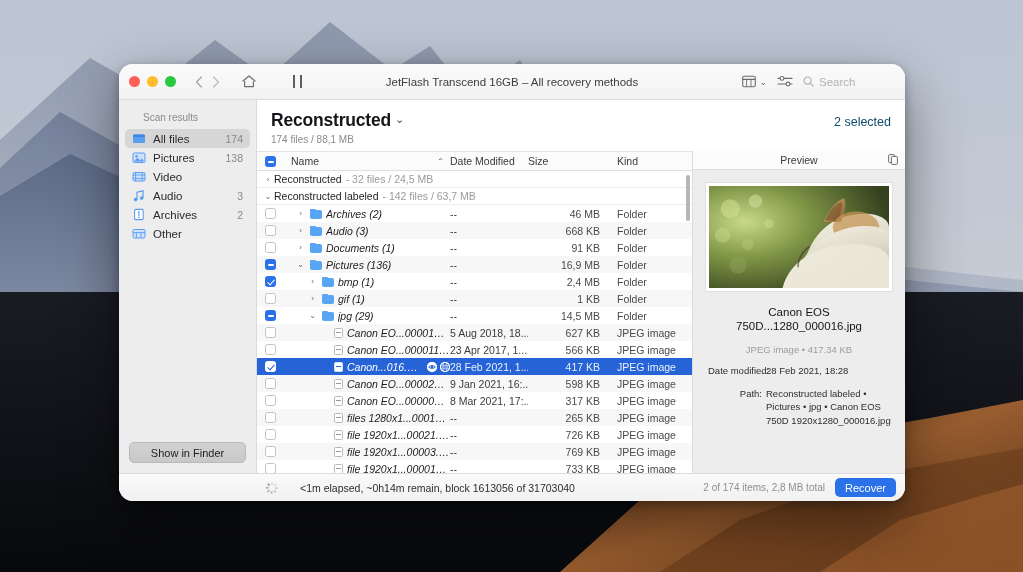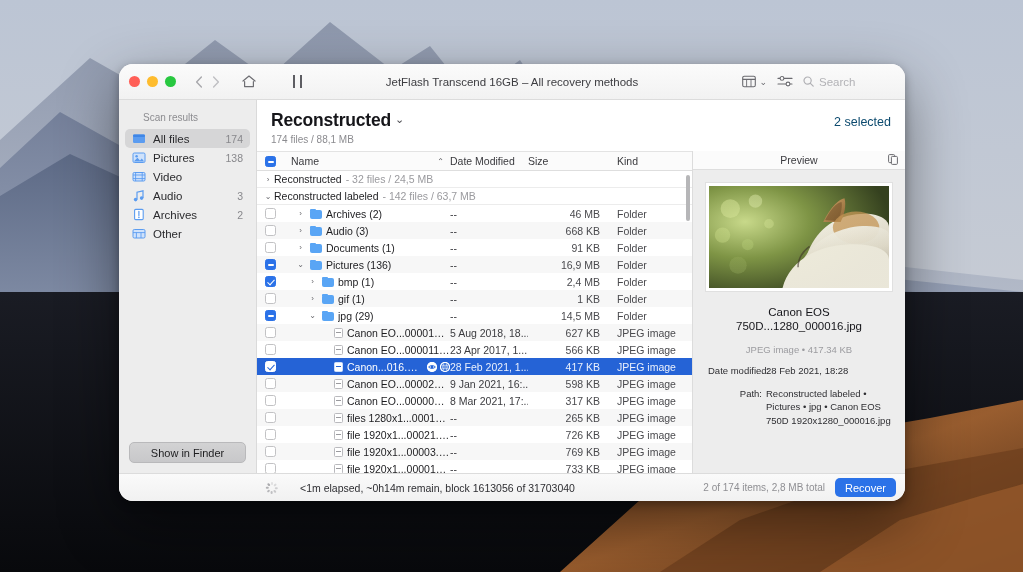--- a/index.html
+++ b/index.html
@@ -149,21 +149,21 @@
     font-size: 10.5px; color: #1d1d20; background: #fff;
   }
   .row.alt { background: #f7f7f7; }
   .row.sel { background: #2563d6; color: #fff; }
   .row.sel .r-date, .row.sel .r-size, .row.sel .r-kind { color: #eaf0fc; }
 
   .r-check { width: 26px; flex: 0 0 26px; display: flex; align-items: center; justify-content: center;}
   .r-name { flex: 1; min-width: 0; display: flex; align-items: center; gap: 4px; overflow: hidden;}
   .r-indent { flex: 0 0 auto; }
   .r-tw { width: 11px; flex: 0 0 11px; color:#6a6a6f; font-size: 8px; display:flex; align-items:center; justify-content:center;}
-  .r-label { white-space: nowrap; overflow: hidden; text-overflow: ellipsis; }
+  .r-label { white-space: nowrap; overflow: hidden; text-overflow: ellipsis; font-style: italic; }
   .r-date { width: 78px; flex: 0 0 78px; color: #3b3b3f; white-space: nowrap; overflow: hidden;}
   .r-size { width: 80px; flex: 0 0 80px; text-align: right; padding-right: 8px; color: #4a4a4e;}
   .r-kind { width: 84px; flex: 0 0 84px; padding-left: 9px; color: #4a4a4e; white-space: nowrap;}
 
   .cb {
     width: 11px; height: 11px; border-radius: 2.5px;
     border: 1px solid #c2c2c4; background: #fff; display: block;
     position: relative;
   }
   .cb.on { background: #2b72e8; border-color: #2b72e8; }

